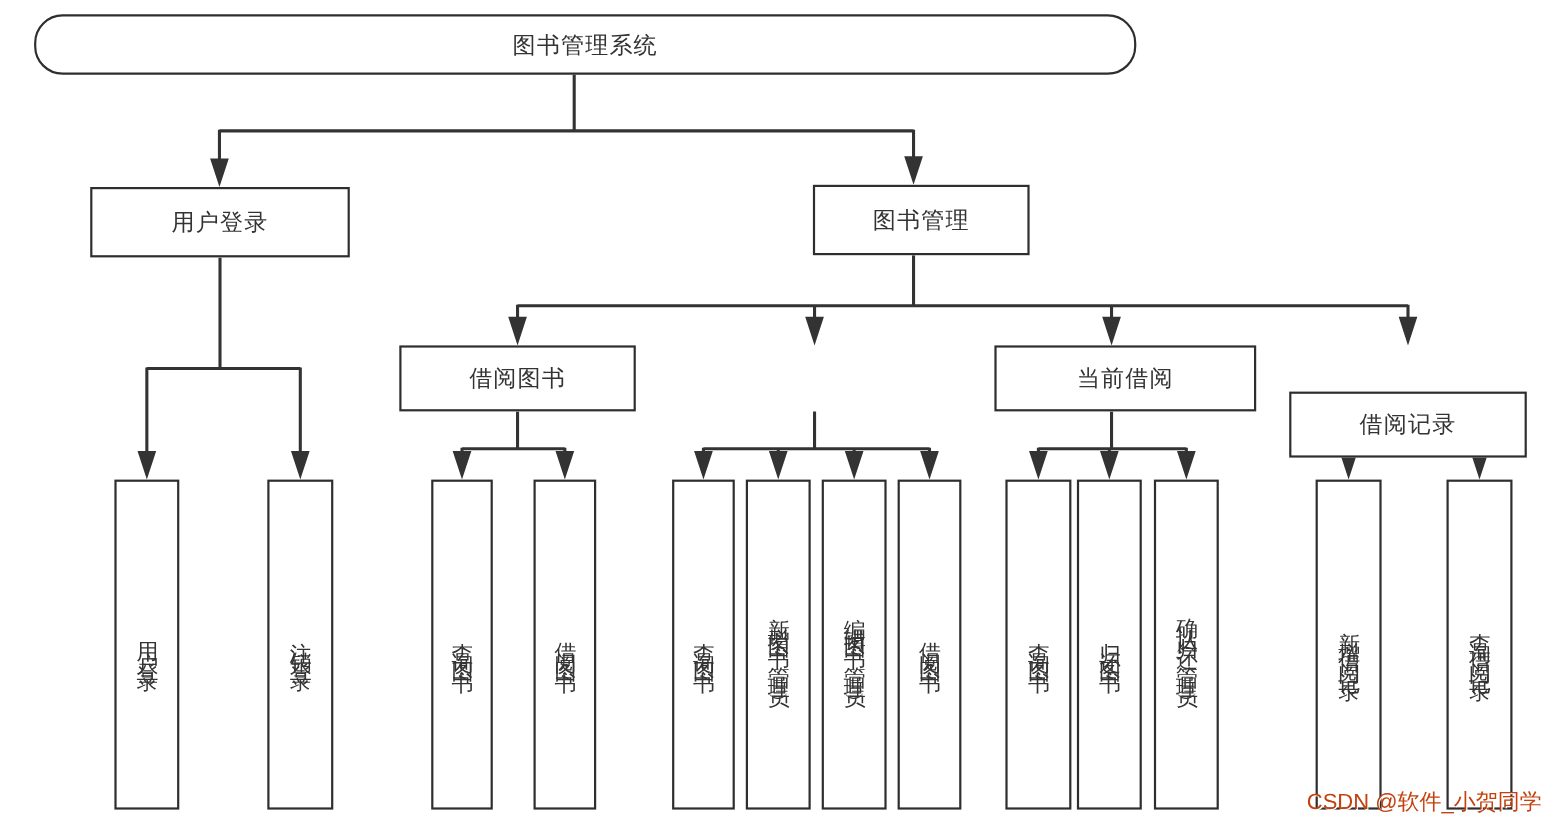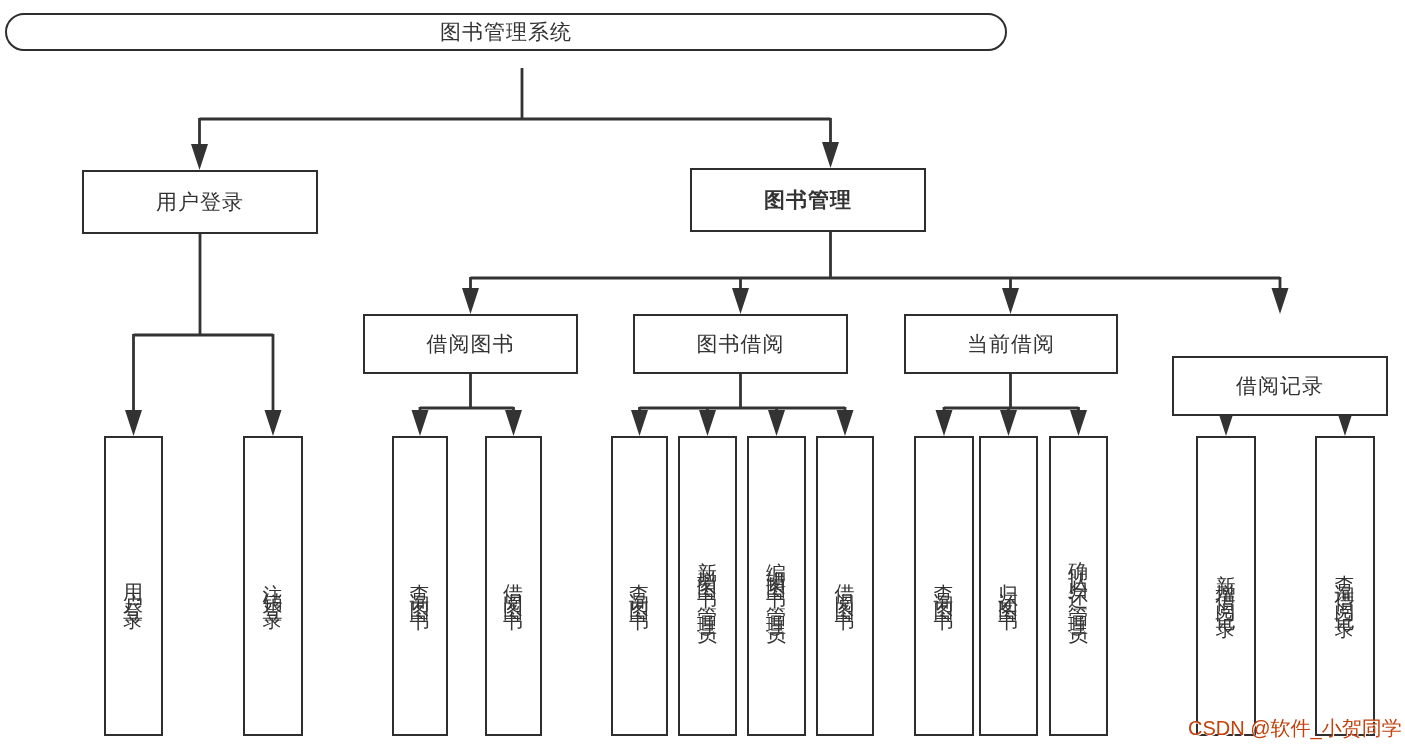--- a/index.html
+++ b/index.html
@@ -78,28 +78,27 @@
       M699 410 H716 L707.5 436 Z
       M768 410 H785 L776.5 436 Z
       M836.5 410 H853.5 L845 436 Z
       M935.5 410 H952.5 L944 436 Z
       M1000 410 H1017 L1008.5 436 Z
       M1070 410 H1087 L1078.5 436 Z
       M1217.5 410 H1234.5 L1226 436 Z
       M1336.5 410 H1353.5 L1345 436 Z"></path>
   </svg>
 
-  <div class="box hbox" style="left:5px; top:13px; width:1002px; height:38px;border-radius:26px;">图书管理系统</div>
+  <div class="box hbox" style="left:31px; top:13px; width:1002px; height:55px;border-radius:26px;">图书管理系统</div>
 
   <div class="box hbox" style="left:82px; top:170px; width:236px; height:64px;">用户登录</div>
-  <div class="box hbox" style="left:690px; top:168px; width:236px; height:64px;font-weight:bold;">图书管理</div>
+  <div class="box hbox" style="left:739px; top:168px; width:197px; height:64px;">图书管理</div>
 
   <div class="box hbox" style="left:363px; top:314px; width:215px; height:60px;">借阅图书</div>
-  <div class="box hbox" style="left:633px; top:314px; width:215px; height:60px;">图书借阅</div>
-  <div class="box hbox" style="left:904px; top:314px; width:214px; height:60px;">当前借阅</div>
+  <div class="box hbox" style="left:904px; top:314px; width:238px; height:60px;">当前借阅</div>
   <div class="box hbox" style="left:1172px; top:314px; width:216px; height:60px;margin-top:42px;">借阅记录</div>
 
   <div class="box vbox" style="left:104px; top:436px; width:59px; height:300px;">用户登录</div>
   <div class="box vbox" style="left:243px; top:436px; width:60px; height:300px;">注销登录</div>
 
   <div class="box vbox" style="left:392px; top:436px; width:56px; height:300px;">查询图书</div>
   <div class="box vbox" style="left:485px; top:436px; width:57px; height:300px;">借阅图书</div>
 
   <div class="box vbox" style="left:611px; top:436px; width:57px; height:300px;">查询图书</div>
   <div class="box vbox" style="left:678px; top:436px; width:59px; height:300px;">新增图书（管理员）</div>

